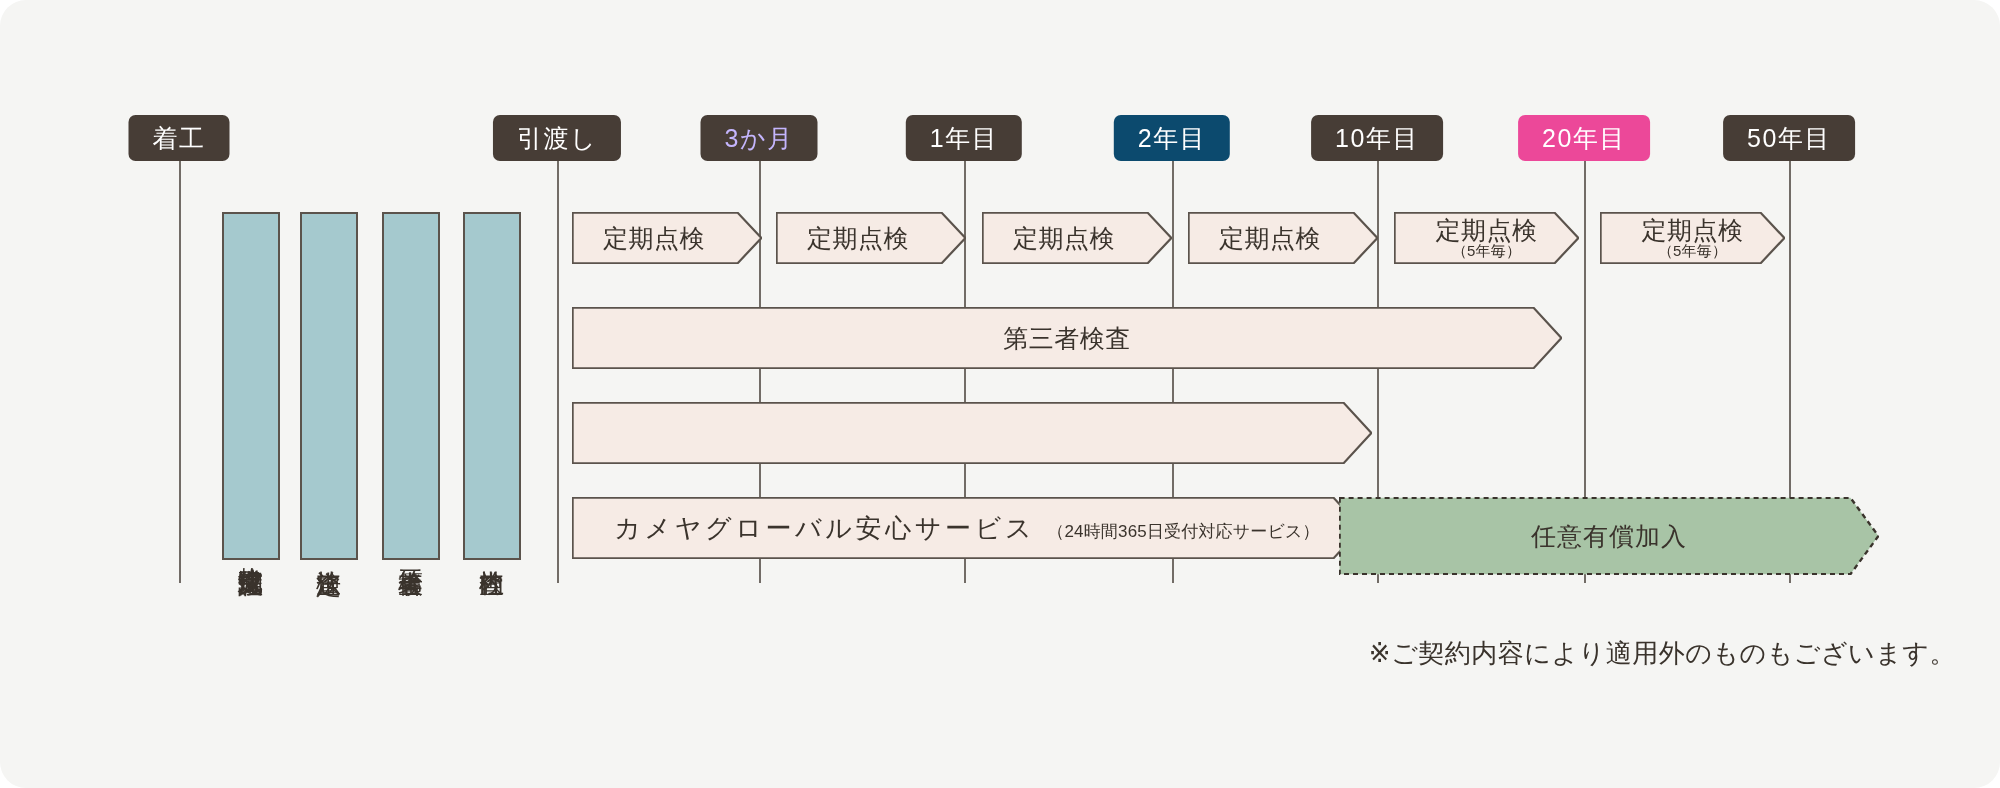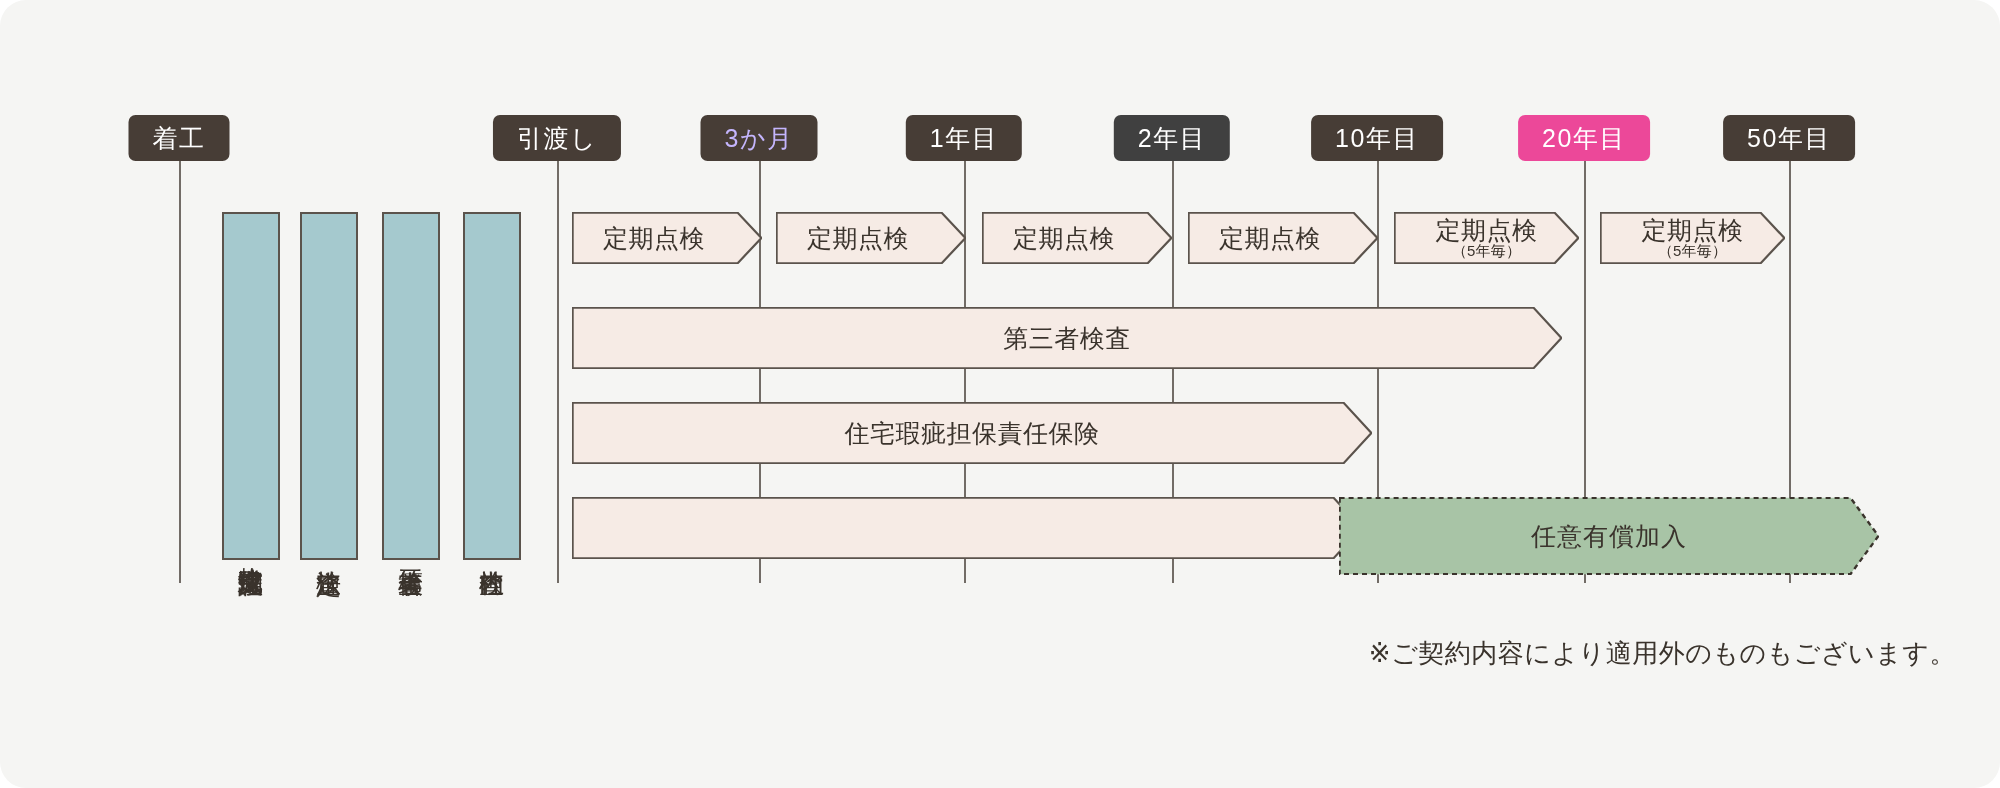--- a/index.html
+++ b/index.html
@@ -146,21 +146,21 @@
       </div>
       <div class="pill" style="left: 557px; transform: translateX(-50%); top: 115px; background: rgb(71, 61, 54); color: rgb(255, 255, 255);">
         <span>引渡し</span>
       </div>
       <div class="pill" style="left: 759px; transform: translateX(-50%); top: 115px; background: rgb(71, 61, 54); color: #c4b5fd;">
         <span>3か月</span>
       </div>
       <div class="pill" style="left: 964px; transform: translateX(-50%); top: 115px; background: rgb(71, 61, 54); color: rgb(255, 255, 255); border-radius: 7px;">
         <span>1年目</span>
       </div>
-      <div class="pill" style="left: 1172px; transform: translateX(-50%); top: 115px; background: #404040; color: rgb(255, 255, 255);">
+      <div class="pill" style="left: 1172px; transform: translateX(-50%); top: 115px; background: #0c4a6e; color: rgb(255, 255, 255);">
         <span>2年目</span>
       </div>
       <div class="pill" style="left: 1377px; transform: translateX(-50%); top: 115px; background: rgb(71, 61, 54); color: rgb(255, 255, 255);">
         <span>10年目</span>
       </div>
       <div class="pill" style="left: 1584px; transform: translateX(-50%); top: 115px; background: #ec4899; color: rgb(255, 255, 255);">
         <span>20年目</span>
       </div>
       <div class="pill" style="left: 1789px; transform: translateX(-50%); top: 115px; background: rgb(71, 61, 54); color: rgb(255, 255, 255);">
         <span>50年目</span>
@@ -241,31 +241,32 @@
           <polygon points="0.6,0.6 961.4,0.6 989.4,31 961.4,61.4 0.6,61.4" fill="#f6ebe5" stroke="#5b534c" stroke-width="2.2" vector-effect="non-scaling-stroke"></polygon>
         </svg>
         <div class="lbl">
           <span class="main">第三者検査</span>
         </div>
       </div>
       <div class="arrow" style="left: 572px; top: 402px; width: 800px; height: 62px;">
         <svg viewBox="0 0 800 62" preserveAspectRatio="none">
           <polygon points="0.6,0.6 771.4,0.6 799.4,31 771.4,61.4 0.6,61.4" fill="#f6ebe5" stroke="#5b534c" stroke-width="2.2" vector-effect="non-scaling-stroke"></polygon>
         </svg>
-        <div class="lbl">
-          <span class="main">住宅瑕疵担保責任保険</span>
-        </div>
       </div>
     </div>
 
   <div id="services">
       <div class="arrow wide" style="left: 572px; top: 497px; width: 790px; height: 62px;">
         <svg viewBox="0 0 790 62" preserveAspectRatio="none">
           <polygon points="0.6,0.6 761.4,0.6 789.4,31 761.4,61.4 0.6,61.4" fill="#f6ebe5" stroke="#5b534c" stroke-width="2.2" vector-effect="non-scaling-stroke"></polygon>
         </svg>
+        <div class="lbl">
+          <span class="main">カメヤグローバル安心サービス</span>
+          <span class="sub-inline">（24時間365日受付対応サービス）</span>
+        </div>
       </div>
       <div class="arrow wide" style="left: 1339px; top: 497px; width: 540px; height: 78px;">
         <svg viewBox="0 0 540 62" preserveAspectRatio="none">
           <polygon points="0.6,0.6 511.4,0.6 539.4,31 511.4,61.4 0.6,61.4" fill="#a8c4a6" stroke="#3a332c" stroke-width="2.4" stroke-dasharray="5,4" vector-effect="non-scaling-stroke"></polygon>
         </svg>
         <div class="lbl">
           <span class="main" style="letter-spacing: 0.04em; font-size: 25px;">任意有償加入</span>
         </div>
       </div>
     </div>

